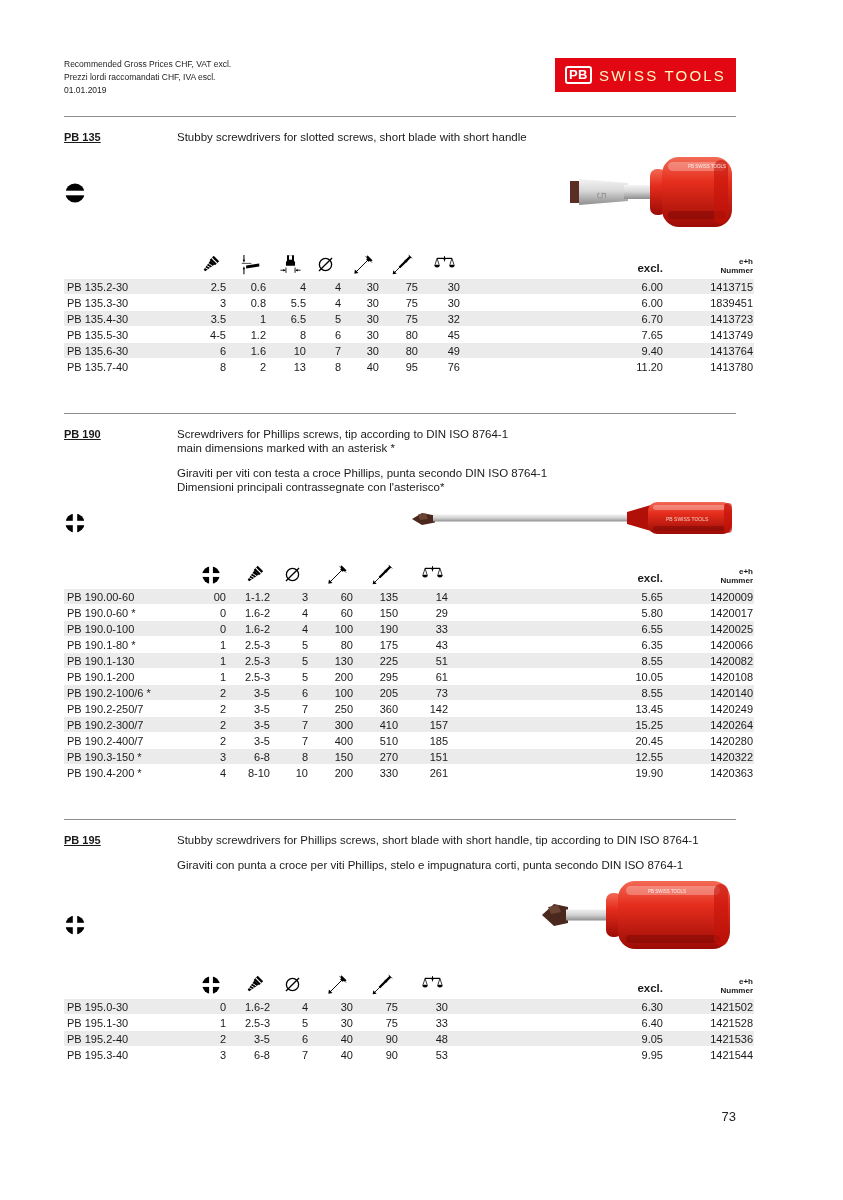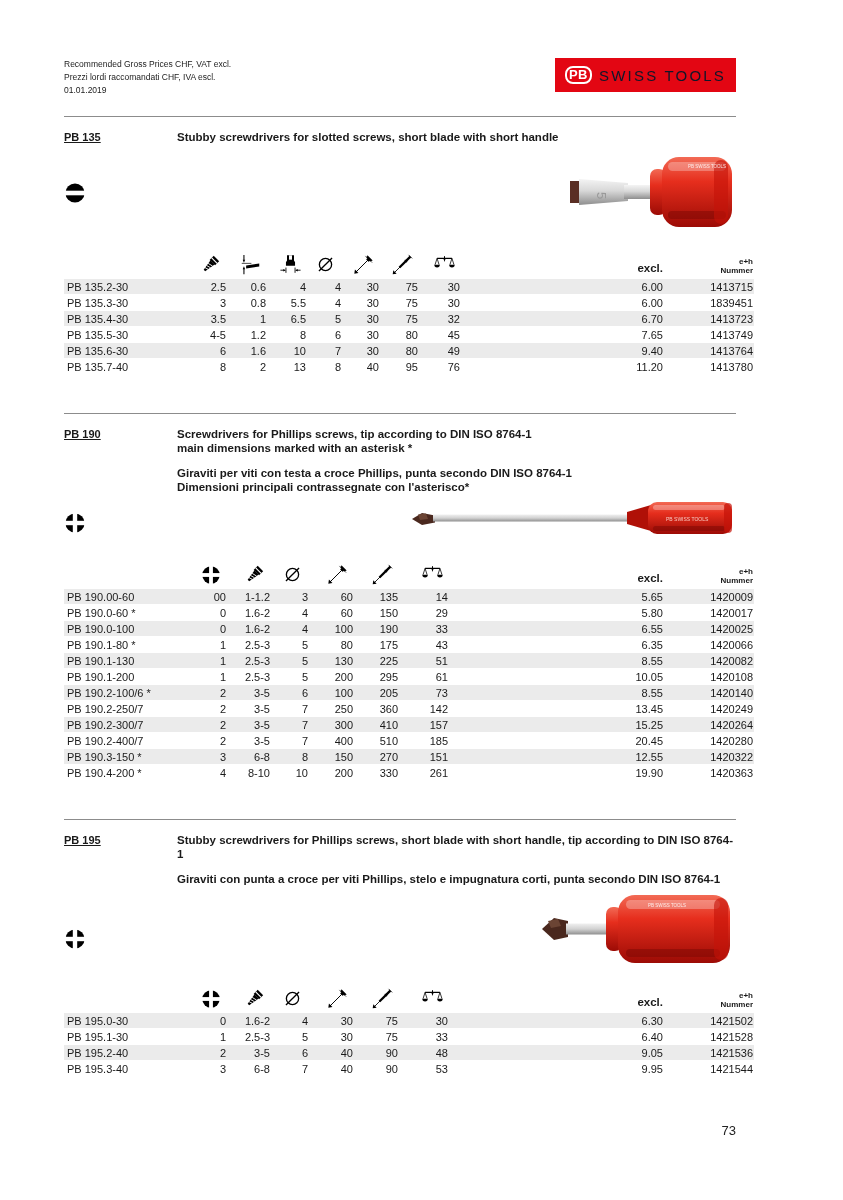--- a/index.html
+++ b/index.html
@@ -4,30 +4,30 @@
 <style>
   html,body{margin:0;padding:0;background:#fff;}
   .page{position:relative;width:825px;height:1200px;margin:0 auto;background:#fff;
         font-family:"Liberation Sans","DejaVu Sans",sans-serif;color:#1a1a1a;
         box-sizing:border-box;padding:58px 98px 0 55px;overflow:hidden;}
   
   .header{display:flex;justify-content:space-between;align-items:flex-start;}
   .meta{font-size:8.5px;line-height:13px;color:#222;}
   .logo{width:181px;height:34px;background:var(--brand-red,#e30613);display:flex;
         align-items:center;justify-content:center;gap:7px;}
-  .logo-pb{border:2px solid #fff;border-radius:8px;color:#fff;font-weight:bold;
+  .logo-pb{border:2px solid #fff;border-radius:3px;color:#fff;font-weight:bold;
            font-size:13px;line-height:14px;padding:0 2px;letter-spacing:.5px;}
-  .logo-word{color:#0f172a;font-size:15px;font-weight:500;letter-spacing:2.2px;}
+  .logo-word{color:#fef9c3;font-size:15px;font-weight:500;letter-spacing:2.2px;}
   
   .section-rule{border:0;border-top:1.5px solid var(--rule-gray,#8c8c8c);margin:38px 0 0 0;}
   .product-section:first-child .section-rule{margin-top:19px;}
   .section-head{display:flex;margin-top:13px;}
   .section-code{width:113px;flex:0 0 auto;font-weight:bold;font-size:11px;line-height:14px;text-decoration:underline;}
   .section-titles{flex:1;}
-  .title{font-weight:bold;font-size:11.5px;line-height:14px;white-space:pre-line;}
+  .title{font-weight:normal;font-size:11.5px;line-height:14px;white-space:pre-line;}
   .title-it{margin-top:11px;}
   
   .visual{position:relative;margin-top:2px;}
   .visual .drive{position:absolute;left:0;line-height:0;}
   .visual .photo{position:absolute;right:0;bottom:2px;line-height:0;}
   .visual--stubby-slotted{height:90px;} .visual--stubby-slotted .drive{top:36px;}
   .visual--long-phillips{height:50px;}  .visual--long-phillips .drive{top:16px;}
   .visual--stubby-phillips{height:82px;}.visual--stubby-phillips .drive{top:40px;}
   
   table.spec{border-collapse:collapse;table-layout:fixed;width:690px;margin-top:18px;}

